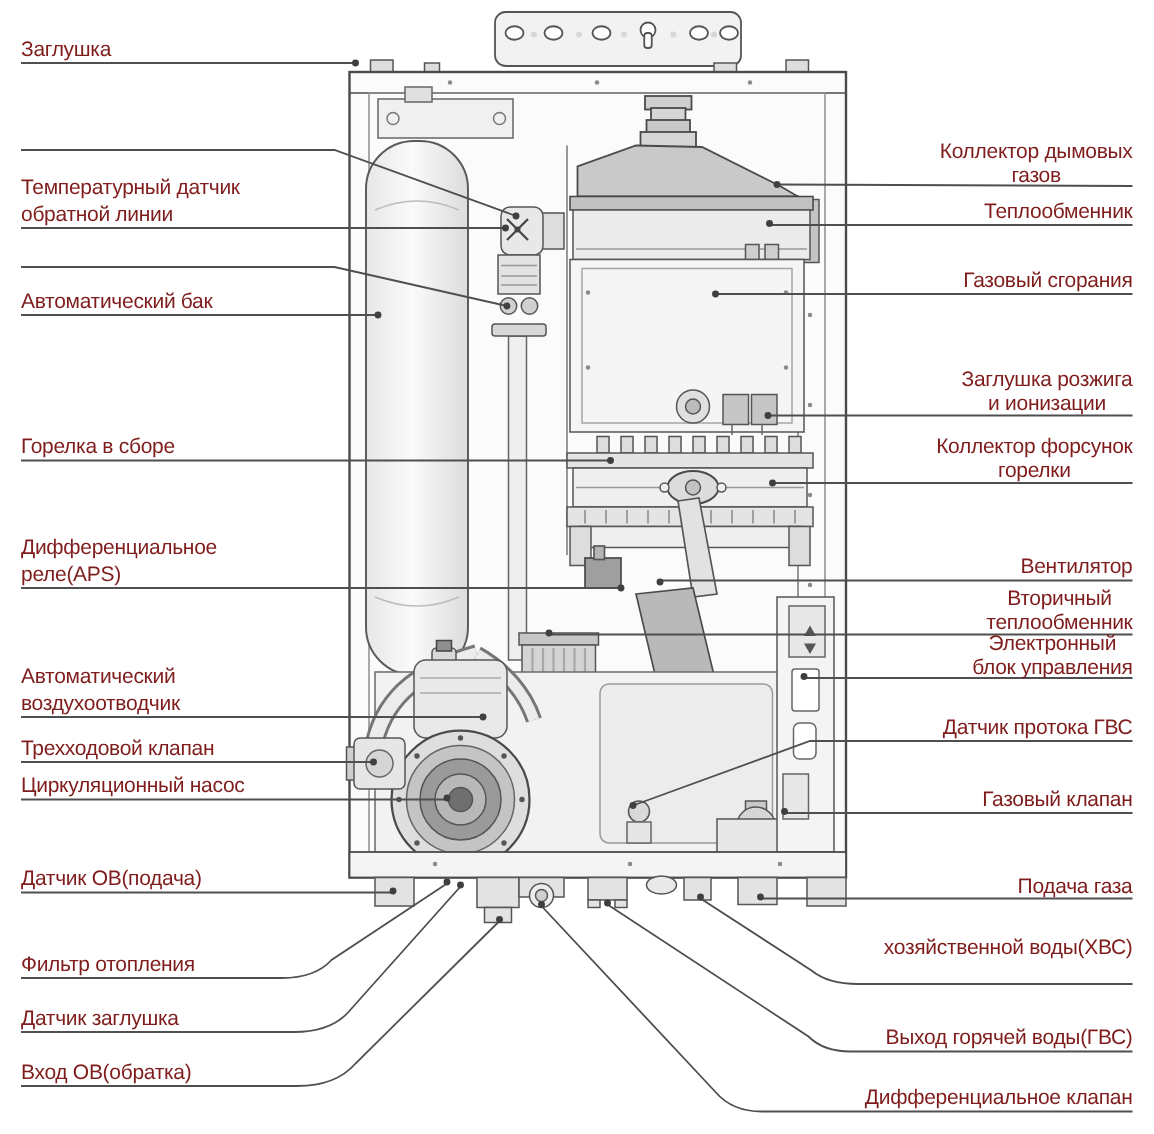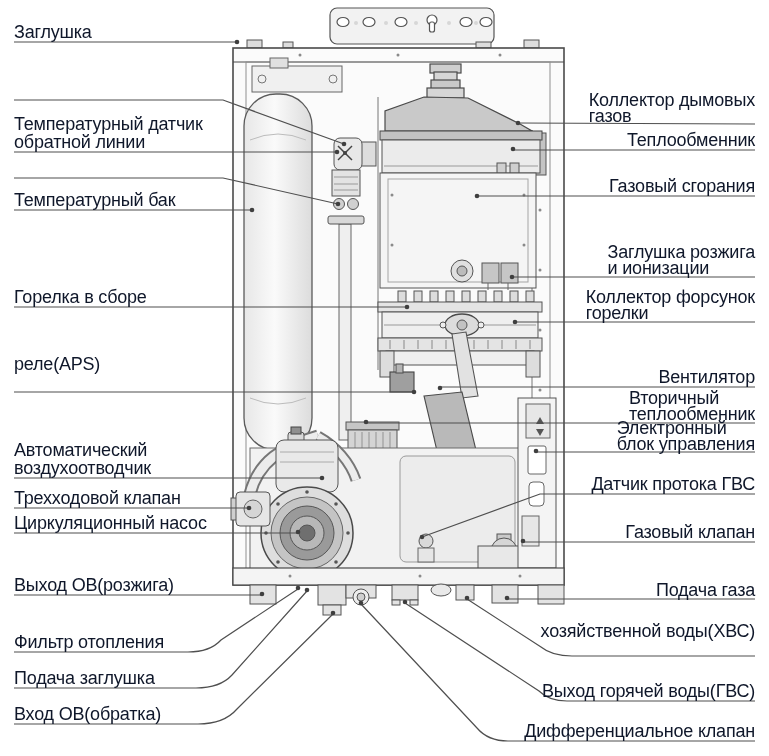--- a/index.html
+++ b/index.html
@@ -1,23 +1,23 @@
 <!DOCTYPE html>
 <html><head>
 <meta charset="utf-8">
 <style>
   html,body{margin:0;padding:0;background:#ffffff;}
   body{width:769px;height:756px;position:relative;overflow:hidden;
        font-family:"Liberation Sans","DejaVu Sans",sans-serif;}
   .stage{position:absolute;inset:0;width:769px;height:756px;}
   svg.draw{position:absolute;left:0;top:0;}
-  .lbl{position:absolute;font-size:18px;color:#0f172a;line-height:18px;
+  .lbl{position:absolute;font-size:14px;color:#7f1d1d;line-height:18px;
        letter-spacing:-0.2px;white-space:nowrap;}
   .lbl.left{left:14px;text-align:left;}
-  .lbl.right{right:14px;text-align:left;}
+  .lbl.right{right:14px;text-align:center;}
   .lbl.lh16{line-height:16px;}
   .lbl span{display:block;}
 </style>
 </head>
 <body>
 
 <div class="stage">
 
 <svg class="draw" width="769" height="756" viewBox="0 0 769 756">
 
@@ -344,46 +344,47 @@
 </svg>
 
 <div class="lbl left" style="top:23px">
       <span>Заглушка</span>
     </div>
 <div class="lbl left" style="top:115px">
       <span>Температурный датчик</span>
       <span>обратной линии</span>
     </div>
 <div class="lbl left" style="top:191px">
-      <span>Температурный бак</span>
+      <span>Автоматический бак</span>
     </div>
 <div class="lbl left" style="top:288px">
       <span>Горелка в сборе</span>
     </div>
 <div class="lbl left" style="top:355px">
+      <span>Дифференциальное</span>
       <span>реле(APS)</span>
     </div>
 <div class="lbl left" style="top:441px">
       <span>Автоматический</span>
       <span>воздухоотводчик</span>
     </div>
 <div class="lbl left" style="top:489px">
       <span>Трехходовой клапан</span>
     </div>
 <div class="lbl left" style="top:514px">
       <span>Циркуляционный насос</span>
     </div>
 <div class="lbl left" style="top:576px">
-      <span>Выход ОВ(розжига)</span>
+      <span>Датчик ОВ(подача)</span>
     </div>
 <div class="lbl left" style="top:633px">
       <span>Фильтр отопления</span>
     </div>
 <div class="lbl left" style="top:669px">
-      <span>Подача заглушка</span>
+      <span>Датчик заглушка</span>
     </div>
 <div class="lbl left" style="top:705px">
       <span>Вход ОВ(обратка)</span>
     </div>
 
 <div class="lbl right lh16" style="top:92px">
       <span>Коллектор дымовых</span>
       <span>газов</span>
     </div>
 <div class="lbl right" style="top:131px">

